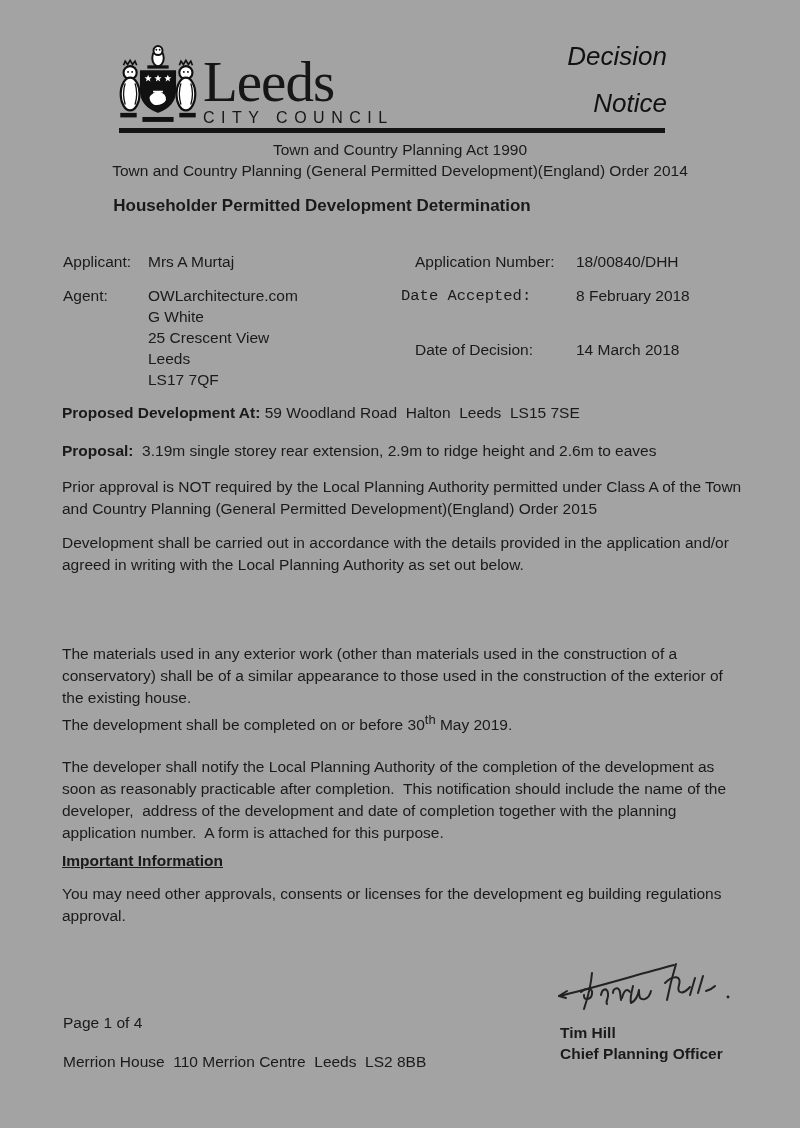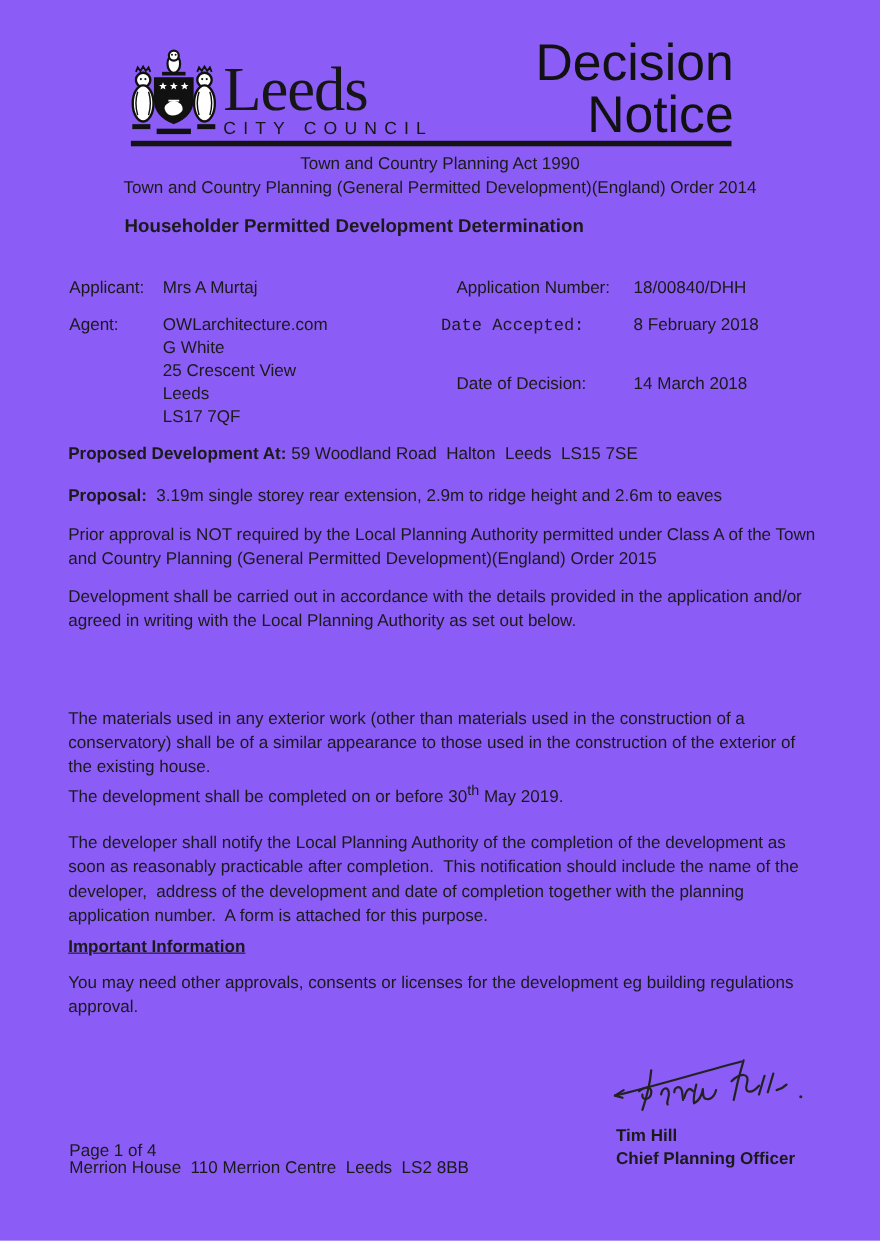--- a/index.html
+++ b/index.html
@@ -2,21 +2,21 @@
 <html><head>
 <meta charset="utf-8">
 <style>
   * { margin: 0; padding: 0; box-sizing: border-box; }
   html, body { background: #e8e8e8; }
   .page {
     position: relative;
     width: 800px;
     height: 1128px;
     margin: 0 auto;
-    background: #8b5cf6;
+    background: #a3a3a3;
     font-family: "Liberation Sans", sans-serif;
     font-size: 15.5px;
     line-height: 22px;
     color: #1a1a1a;
     overflow: hidden;
   }
   .pre { white-space: pre-wrap; }
 
   
   .crest { position: absolute; left: 117px; top: 44px; }
@@ -34,23 +34,24 @@
     line-height: 14px;
     margin-top: 1px;
     color: #161616;
     white-space: nowrap;
   }
   .doc-title {
     position: absolute;
     right: 133px;
     top: 33px;
     text-align: right;
-    font-size: 47px;
+    font-size: 26px;
     line-height: 47px;
     color: #111;
+    font-style: italic;
   }
   .header-rule {
     position: absolute;
     left: 119px;
     top: 128px;
     width: 546px;
     height: 5px;
     background: #141414;
   }
 
@@ -189,21 +190,21 @@
       <path d="M77,30 c-2,8 -3,14 -2,17 c4,-2 7,-7 8,-13 c0,8 1,10 6,9 c3,-1 5,-4 6,-8"></path>
       <path d="M120,8 c-4,13 -7,26 -9,36"></path>
       <path d="M109,27 c8,-8 17,-8 14,2 c-3,10 5,9 11,2"></path>
       <path d="M139,22 l-5,17"></path>
       <path d="M147,20 l-5,17"></path>
       <path d="M150,35 c4,-1 7,-3 9,-5"></path>
       <circle cx="172" cy="41" r="1.4" fill="#222" stroke="none"></circle>
     </svg>
   </div>
 
-  <div class="abs" style="left:63px; top:1036px;">Page 1 of 4</div>
+  <div class="abs" style="left:63px; top:1012px;">Page 1 of 4</div>
 
   <div class="signatory">
     <div>Tim Hill</div>
     <div>Chief Planning Officer</div>
   </div>
 
   <div class="abs pre" style="left:63px; top:1051px;">Merrion House  110 Merrion Centre  Leeds  LS2 8BB</div>
 
 </div>
 

